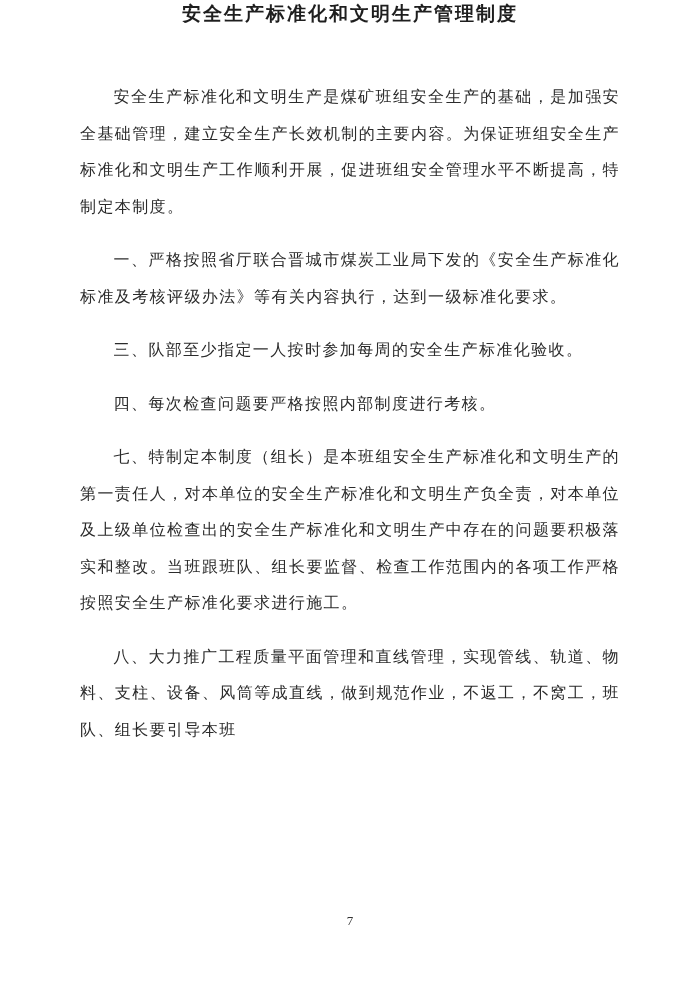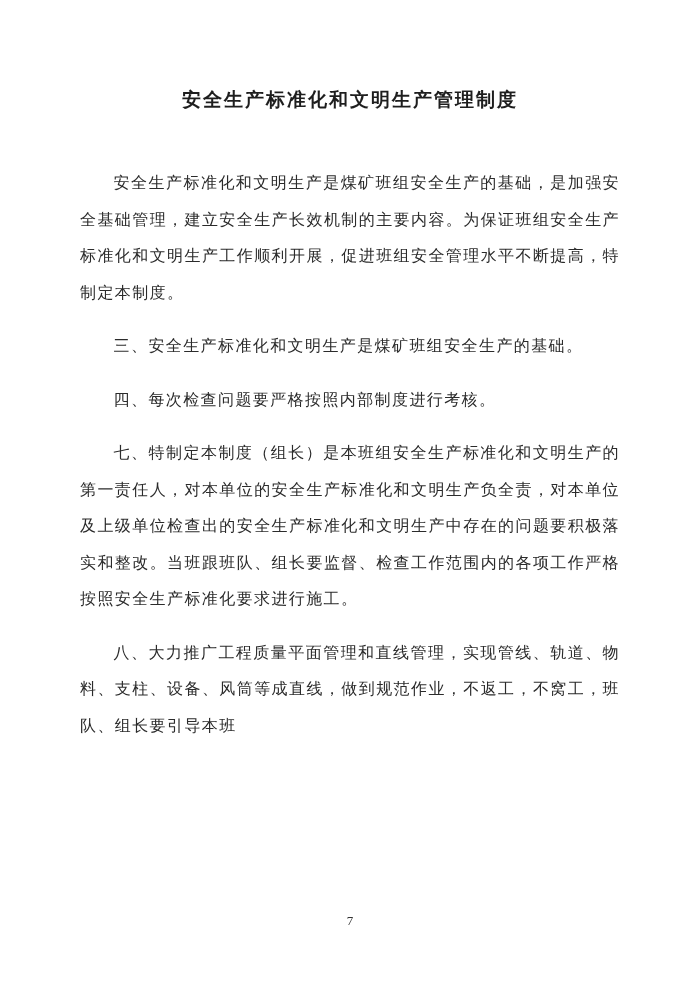--- a/index.html
+++ b/index.html
@@ -9,21 +9,20 @@
     color: #2b2b2b;
   }
   .page {
     position: relative;
     width: 700px;
     height: 990px;
     background: #ffffff;
     overflow: hidden;
   }
   .doc-title {
-    margin-top: 86px;
     text-align: center;
     font-size: 19px;
     line-height: 28px;
     font-weight: bold;
     letter-spacing: 2px;
     color: #1e1e1e;
   }
   .doc-body {
     margin: 51px 63px 0 63px;
     font-size: 16px;
@@ -50,20 +49,21 @@
   }
 </style>
 </head>
 <body>
 
 <div class="page">
   <h1 class="doc-title">安全生产标准化和文明生产管理制度</h1>
 
   <div class="doc-body">
     <p>安全生产标准化和文明生产是煤矿班组安全生产的基础，是加强安全基础管理，建立安全生产长效机制的主要内容。为保证班组安全生产标准化和文明生产工作顺利开展，促进班组安全管理水平不断提高，特制定本制度。</p>
-    <p>三、安全生产标准化和文明生产是煤矿班组安全生产的基础。</p>
+    <p>一、严格按照省厅联合晋城市煤炭工业局下发的《安全生产标准化标准及考核评级办法》等有关内容执行，达到一级标准化要求。</p>
+    <p>三、队部至少指定一人按时参加每周的安全生产标准化验收。</p>
     <p>四、每次检查问题要严格按照内部制度进行考核。</p>
     <p>七、特制定本制度（组长）是本班组安全生产标准化和文明生产的第一责任人，对本单位的安全生产标准化和文明生产负全责，对本单位及上级单位检查出的安全生产标准化和文明生产中存在的问题要积极落实和整改。当班跟班队、组长要监督、检查工作范围内的各项工作严格按照安全生产标准化要求进行施工。</p>
     <p>八、大力推广工程质量平面管理和直线管理，实现管线、轨道、物料、支柱、设备、风筒等成直线，做到规范作业，不返工，不窝工，班队、组长要引导本班</p>
   </div>
 
   <div class="page-number">7</div>
 </div>
 
 </body></html>

